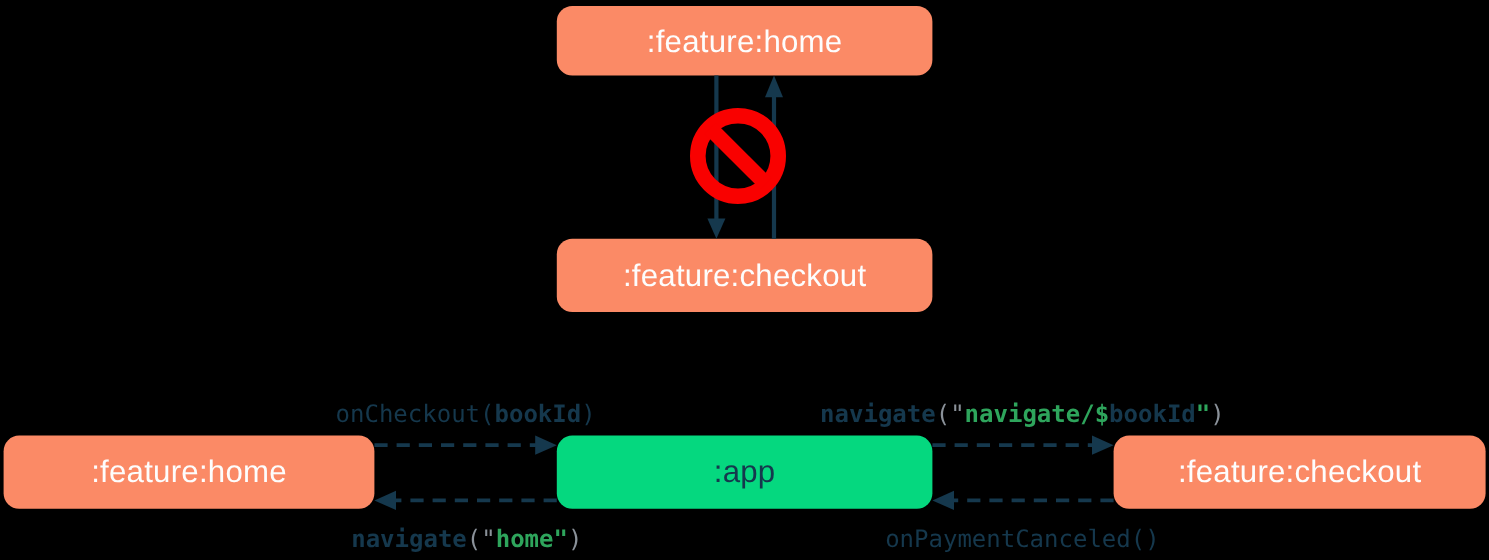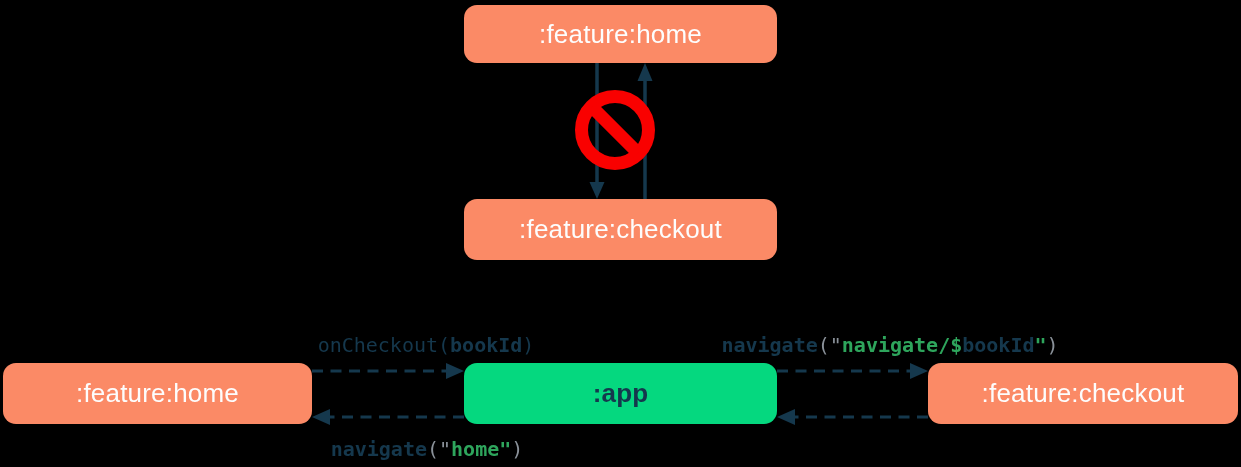--- a/index.html
+++ b/index.html
@@ -11,40 +11,40 @@
     font-family:"Liberation Sans",sans-serif;
   }
   .box{
     position:absolute;
     display:flex;align-items:center;justify-content:center;
     border-radius:13px;
     font-size:26px;
     letter-spacing:.2px;
   }
   .box.module{background:var(--module-box);color:var(--box-text-light);}
-  .box.app{background:var(--app-box);color:var(--navy);font-weight:bold;}
+  .box.app{background:var(--app-box);color:var(--navy);}
   .top-home{left:464px;top:5px;width:313px;height:58px;}
   .top-checkout{left:464px;top:199px;width:313px;height:61px;}
   .bottom-home{left:3px;top:363px;width:309px;height:61px;}
   .bottom-app{left:464px;top:363px;width:313px;height:61px;}
   .bottom-checkout{left:928px;top:363px;width:310px;height:61px;}
 
   .overlay{position:absolute;left:0;top:0;width:1241px;height:467px;pointer-events:none;}
   .arrow line{stroke:var(--navy);stroke-width:3.5;}
   .arrow polygon{fill:var(--navy);}
   .arrow.dashed line{stroke-width:3.2;stroke-dasharray:11 7.5;}
   .noentry circle{fill:none;stroke:var(--forbidden-red);stroke-width:13;}
   .noentry line{stroke:var(--forbidden-red);stroke-width:13;}
 
   .code{
     position:absolute;
     transform:translateX(-50%);
     white-space:pre;
     font-family:"DejaVu Sans Mono","Liberation Mono",monospace;
-    font-size:20px;line-height:24px;margin-left:38px;
+    font-size:20px;line-height:24px;
   }
   .code .navy{color:var(--navy);}
   .code .navy-bold{color:var(--navy);font-weight:bold;}
   .code .green-bold{color:var(--code-green);font-weight:bold;}
   .code .gray{color:var(--punctuation-gray);}
 </style>
 </head>
 <body>
 
 <div class="canvas">
@@ -96,13 +96,14 @@
     </g>
     <g class="arrow dashed">
       <line x1="928" y1="417" x2="794" y2="417"></line>
       <polygon points="777,417 795,409 795,425"></polygon>
     </g>
   </svg>
 
   <div class="code" style="left:388px;top:333px"><span class="navy">onCheckout(</span><span class="navy-bold">bookId</span><span class="navy">)</span></div>
   <div class="code" style="left:852px;top:333px"><span class="navy-bold">navigate</span><span class="gray">("</span><span class="green-bold">navigate/$</span><span class="navy-bold">bookId</span><span class="green-bold">"</span><span class="gray">)</span></div>
   <div class="code" style="left:389px;top:437px"><span class="navy-bold">navigate</span><span class="gray">("</span><span class="green-bold">home</span><span class="green-bold">"</span><span class="gray">)</span></div>
+  <div class="code" style="left:852px;top:437px"><span class="navy">onPaymentCanceled()</span></div>
 </div>
 
 </body></html>

